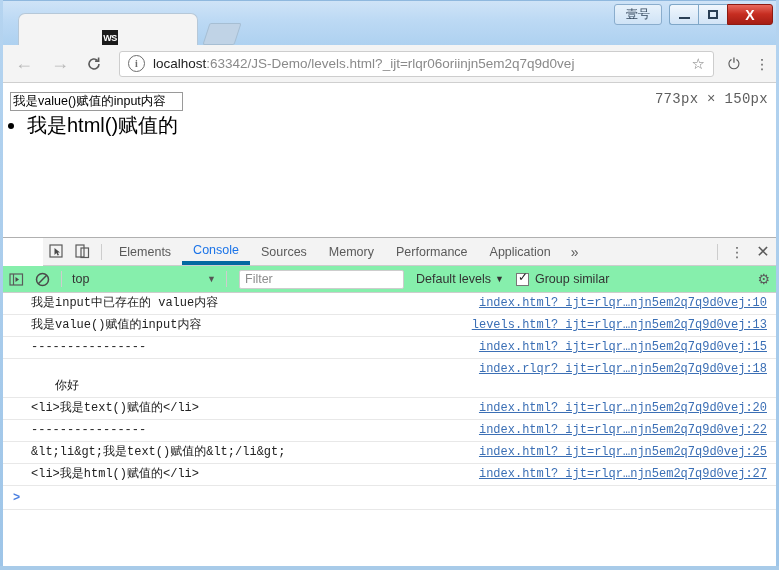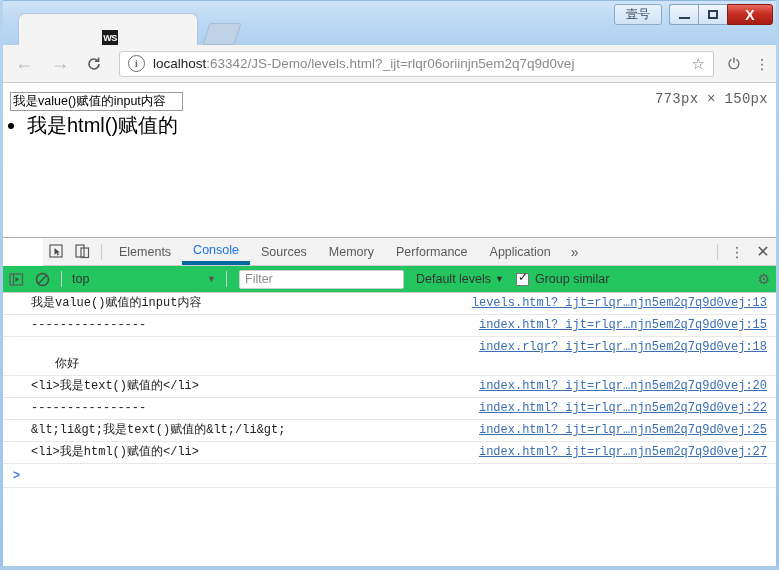--- a/index.html
+++ b/index.html
@@ -185,21 +185,21 @@
     height: 27px; padding: 0 11px; font-size: 12.5px; color: #5a5a5a;
     display: flex; align-items: center; box-sizing: border-box; flex: 0 0 auto;
   }
   .dt-tab.active {
     color: #1a73e8; border-bottom: 4px solid #0369a1;
   }
   .dt-tab.more { color: #5a5a5a; font-size: 14px; padding: 0 9px; }
   .dt-right { margin-left: auto; display: flex; align-items: center; flex: 0 0 auto; }
 
   .dt-console-bar {
-    position: relative; height: 27px; background: #22c55e;
+    position: relative; height: 27px; background: #86efac;
     border-bottom: 1px solid #cdcdcd;
     display: flex; align-items: center; box-sizing: border-box;
   }
   .ctx-select {
     display: flex; align-items: center; width: 152px; height: 19px;
     font-size: 12.5px; color: #333; padding: 0 4px; box-sizing: border-box;
   }
   .ctx-select .arrow { margin-left: auto; font-size: 9px; color: #555; }
   .filter-input {
     width: 165px; height: 19px; background: #fff;
@@ -386,20 +386,25 @@
         <span class="cbox"></span>
         <span>Group similar</span>
       </div>
 
       <div class="gear">⚙</div>
     </div>
 
     <div class="console-body">
       <div class="scroll-strip"></div>
 
+      <div class="msg-row">
+        <span class="gutter"></span>
+        <span class="msg-text">我是input中已存在的 value内容</span>
+        <a class="msg-src">index.html?_ijt=rlqr…njn5em2q7q9d0vej:10</a>
+      </div>
 
       <div class="msg-row">
         <span class="gutter"></span>
         <span class="msg-text">我是value()赋值的input内容</span>
         <a class="msg-src">levels.html?_ijt=rlqr…njn5em2q7q9d0vej:13</a>
       </div>
 
       <div class="msg-row">
         <span class="gutter"></span>
         <span class="msg-text">----------------</span>

